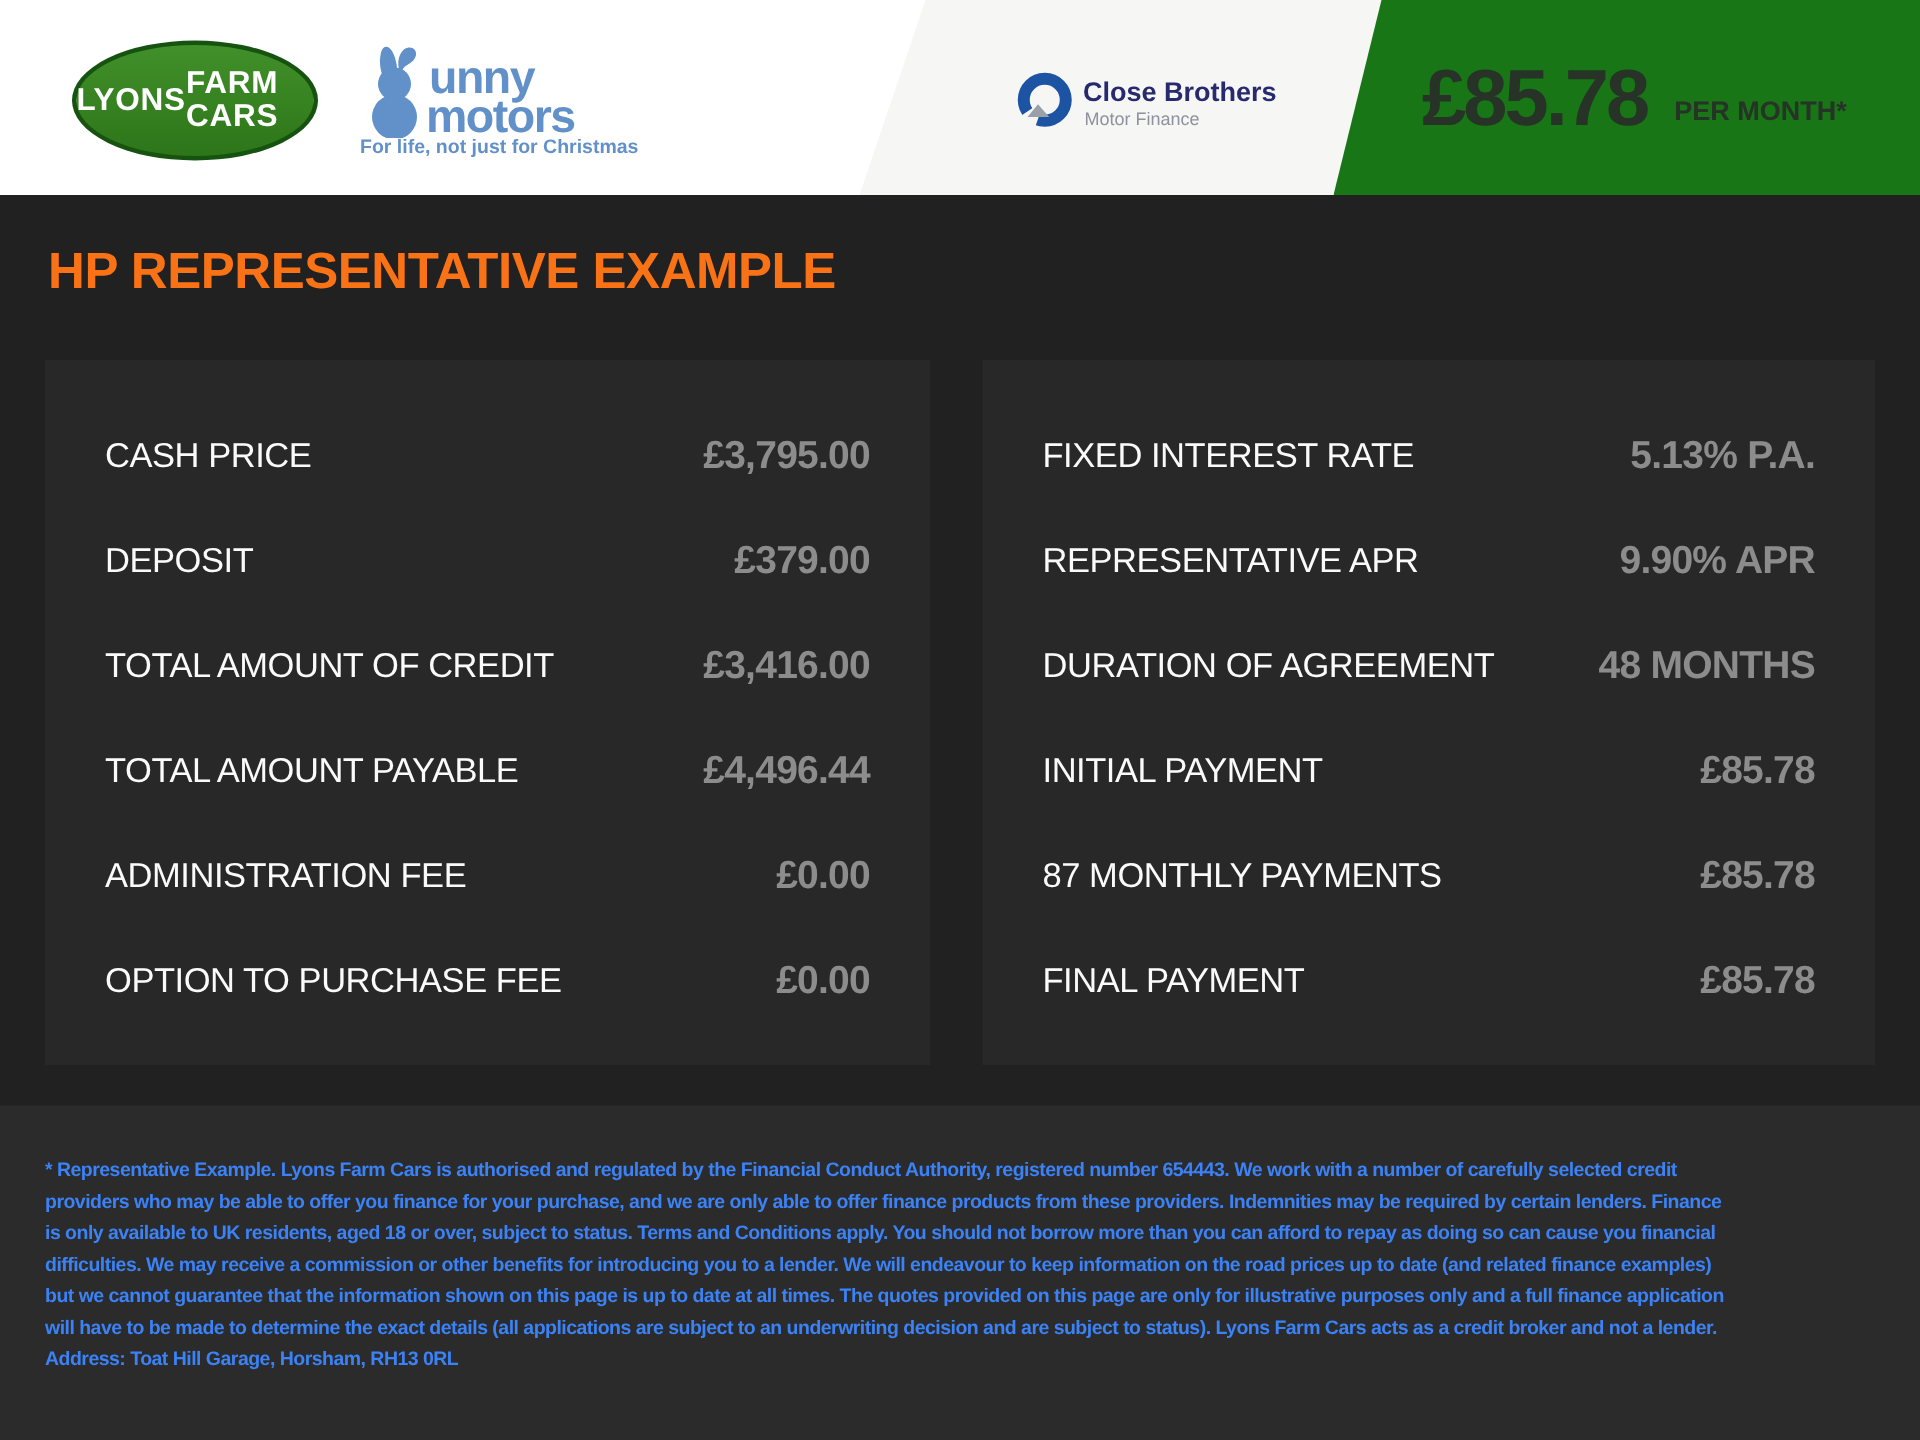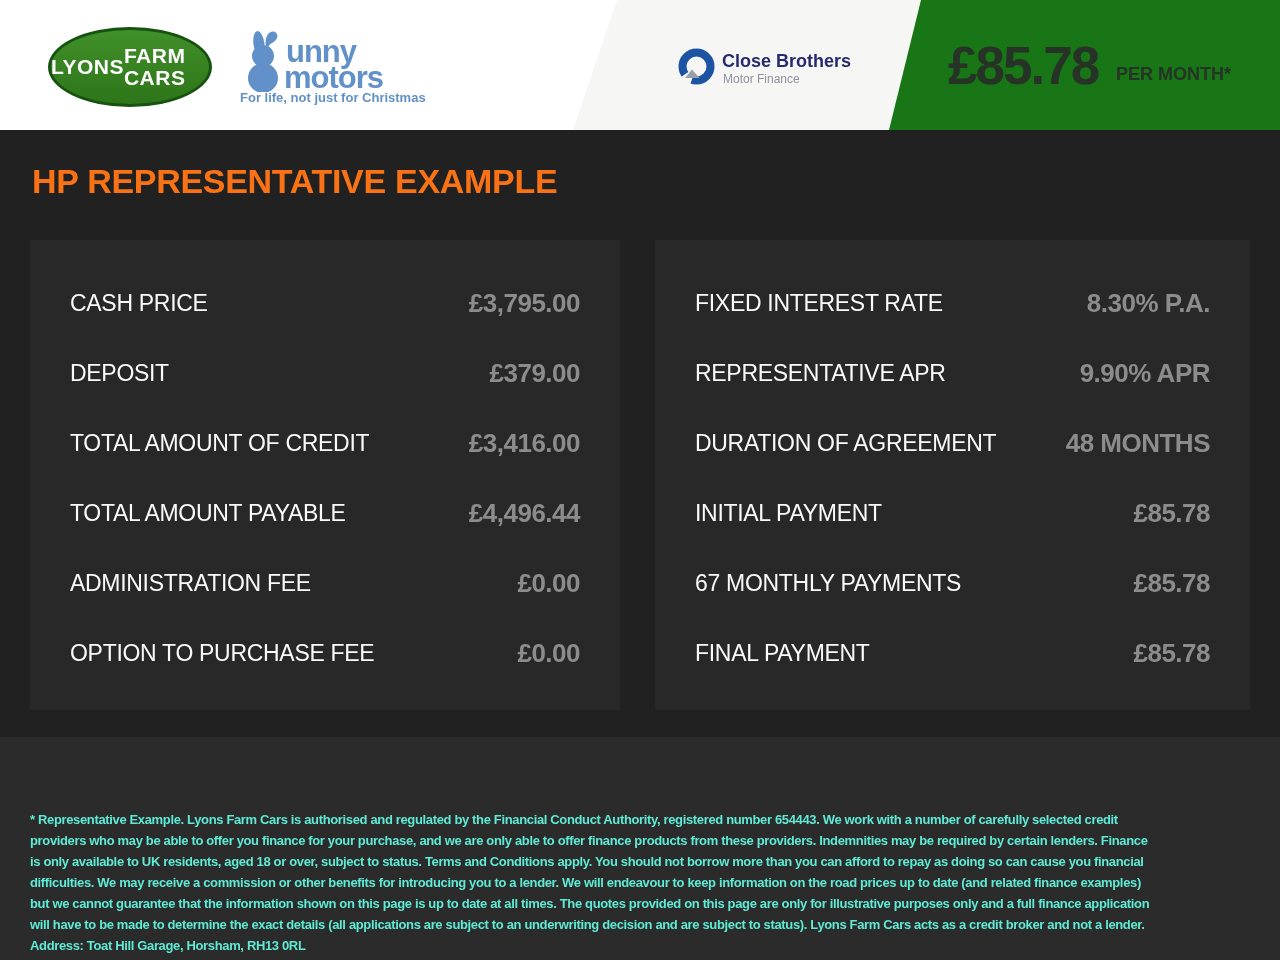--- a/index.html
+++ b/index.html
@@ -86,23 +86,22 @@
     white-space: nowrap; text-align: center;
   }
 
   
   .footer {
     position: absolute; left: 0; top: 737px; width: 1280px; height: 223px;
     background: #2b2b2b;
   }
   .disclaimer {
     position: absolute; left: 30px; top: 32px; width: 1130px;
-    color: #5eead4; font-size: 13px; font-weight: 700; line-height: 21px;
+    color: #3b82f6; font-size: 13px; font-weight: 700; line-height: 21px;
     letter-spacing: -0.35px;
-    margin-top: 40px;
   }
 </style>
 </head>
 <body>
 
 <div class="header">
   <div class="header-offwhite"></div>
   <div class="header-green"></div>
 
   <div class="lyons-logo">
@@ -165,36 +164,36 @@
   </div>
   <div class="row">
     <span class="lbl">OPTION TO PURCHASE FEE</span>
     <span class="val">£0.00</span>
   </div>
 </div>
 
 <div class="panel panel-right">
   <div class="row">
     <span class="lbl">FIXED INTEREST RATE</span>
-    <span class="val">8.30% P.A.</span>
+    <span class="val">5.13% P.A.</span>
   </div>
   <div class="row">
     <span class="lbl">REPRESENTATIVE APR</span>
     <span class="val">9.90% APR</span>
   </div>
   <div class="row">
     <span class="lbl">DURATION OF AGREEMENT</span>
     <span class="val">48 MONTHS</span>
   </div>
   <div class="row">
     <span class="lbl">INITIAL PAYMENT</span>
     <span class="val">£85.78</span>
   </div>
   <div class="row">
-    <span class="lbl">67 MONTHLY PAYMENTS</span>
+    <span class="lbl">87 MONTHLY PAYMENTS</span>
     <span class="val">£85.78</span>
   </div>
   <div class="row">
     <span class="lbl">FINAL PAYMENT</span>
     <span class="val">£85.78</span>
   </div>
 </div>
 
 <div class="footer">
   <p class="disclaimer">* Representative Example. Lyons Farm Cars is authorised and regulated by the Financial Conduct Authority, registered number 654443. We work with a number of carefully selected credit providers who may be able to offer you finance for your purchase, and we are only able to offer finance products from these providers. Indemnities may be required by certain lenders. Finance is only available to UK residents, aged 18 or over, subject to status. Terms and Conditions apply. You should not borrow more than you can afford to repay as doing so can cause you financial difficulties. We may receive a commission or other benefits for introducing you to a lender. We will endeavour to keep information on the road prices up to date (and related finance examples) but we cannot guarantee that the information shown on this page is up to date at all times. The quotes provided on this page are only for illustrative purposes only and a full finance application will have to be made to determine the exact details (all applications are subject to an underwriting decision and are subject to status). Lyons Farm Cars acts as a credit broker and not a lender. Address: Toat Hill Garage, Horsham, RH13 0RL</p>

